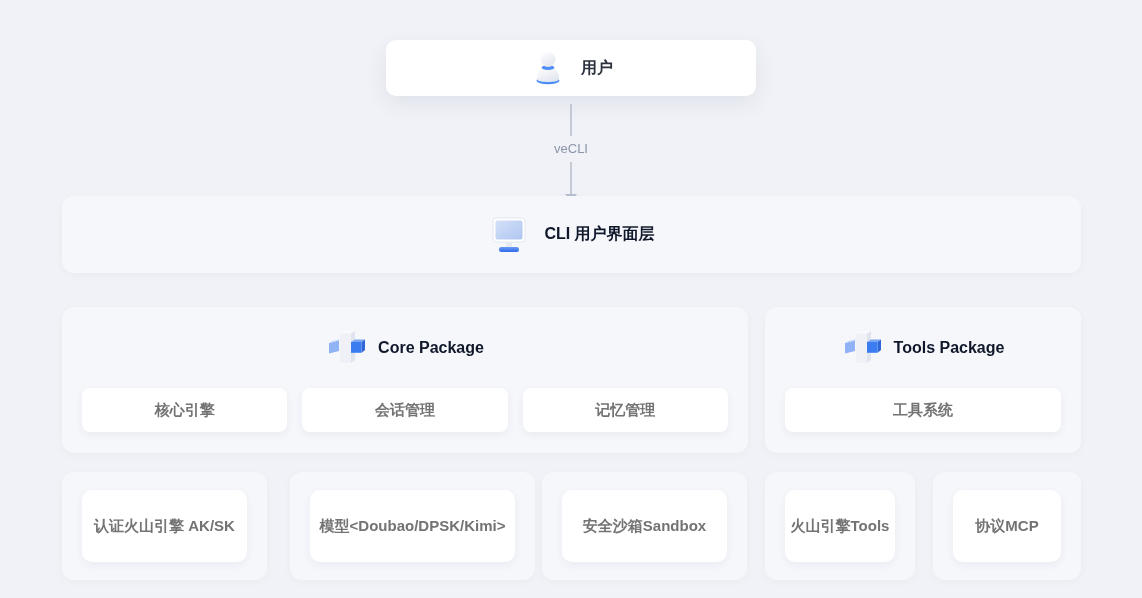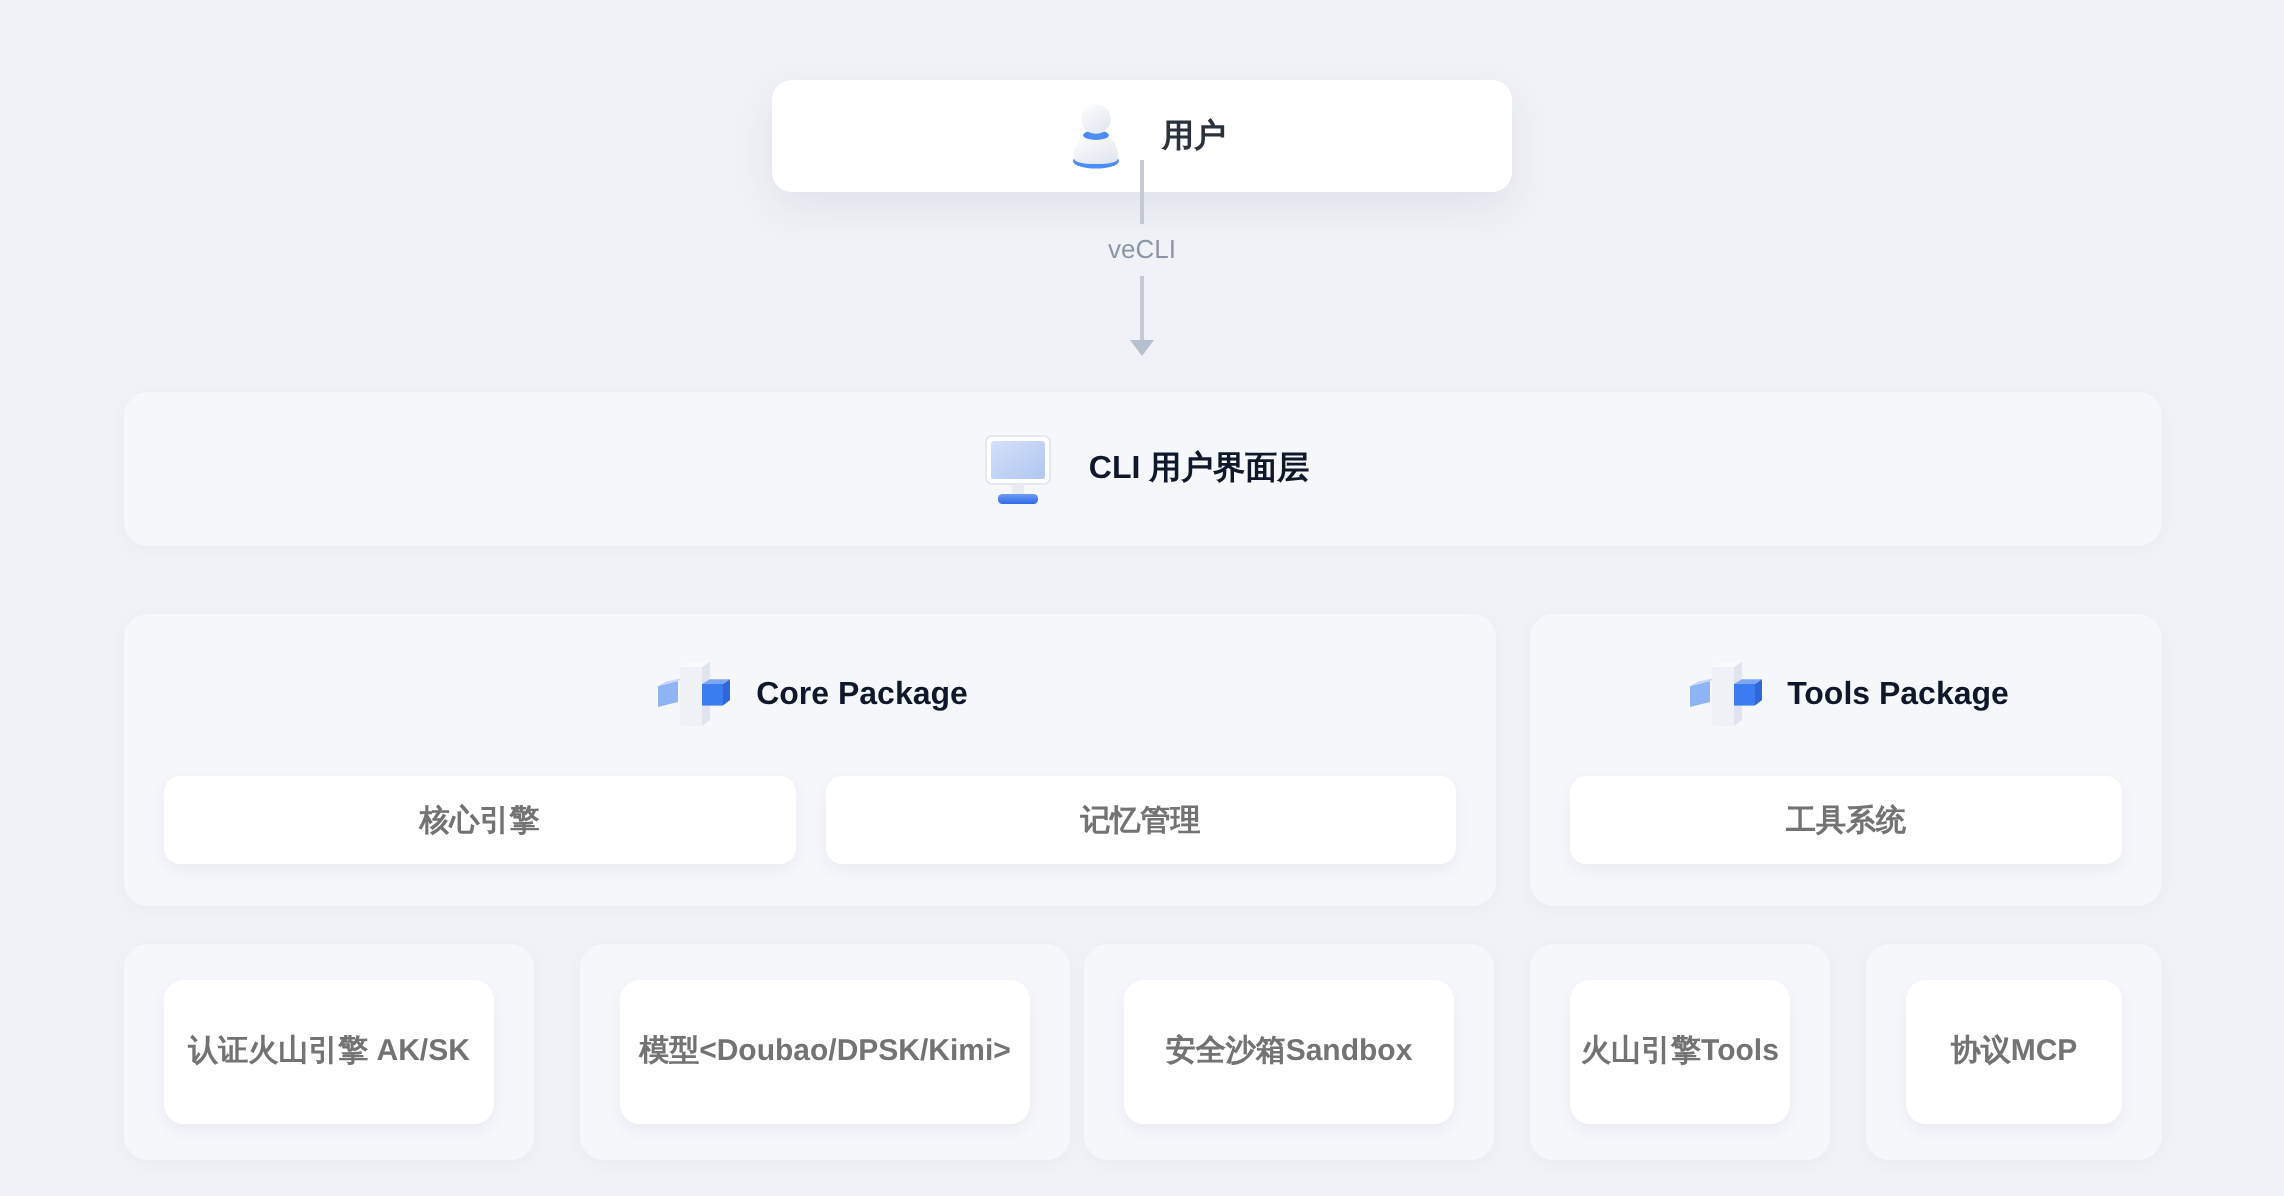--- a/index.html
+++ b/index.html
@@ -16,21 +16,21 @@
   .top-card {
     position: absolute; left: 386px; top: 40px; width: 370px; height: 56px;
     background: #ffffff; border-radius: 10px;
     box-shadow: 0 8px 22px rgba(34, 46, 80, 0.08);
     display: flex; align-items: center; justify-content: center; gap: 14px;
   }
   .node-label { font-size: 16px; font-weight: 700; color: #2b313d; }
 
   
   .connector {
-    position: absolute; left: 541px; top: 80px; width: 60px; height: 98px;
+    position: absolute; left: 541px; top: 104px; width: 60px; height: 98px;
     display: flex; flex-direction: column; align-items: center;
   }
   .connector .line { width: 2px; background: #c3cad6; }
   .connector .l1 { height: 32px; }
   .connector .l2 { flex: 1; }
   .connector-label {
     font-size: 13px; color: #8b95a8; line-height: 1;
     padding: 6px 0 7px 0;
   }
   .arrowhead {
@@ -149,20 +149,23 @@
         <polygon points="35.5,14 39,11.6 39,22 35.5,24.8" fill="#2f66d8"></polygon>
         <rect x="25" y="14" width="10.5" height="10.8" fill="#3b7df0"></rect>
       </svg>
       <span class="panel-title">Core Package</span>
     </div>
     <div class="card-row">
       <div class="card">
         <span>核心引擎</span>
       </div>
       <div class="card">
+        <span>会话管理</span>
+      </div>
+      <div class="card">
         <span>记忆管理</span>
       </div>
     </div>
   </div>
 
   <div class="panel tools-panel">
     <div class="panel-header">
       <svg width="40" height="40" viewBox="0 0 40 40">
         <polygon points="3,15 13,12.5 13,23 3,25.5" fill="#8fb3f4"></polygon>
         <polygon points="3,15 7,12.8 17,10.8 13,12.5" fill="#c5d8fa"></polygon>

